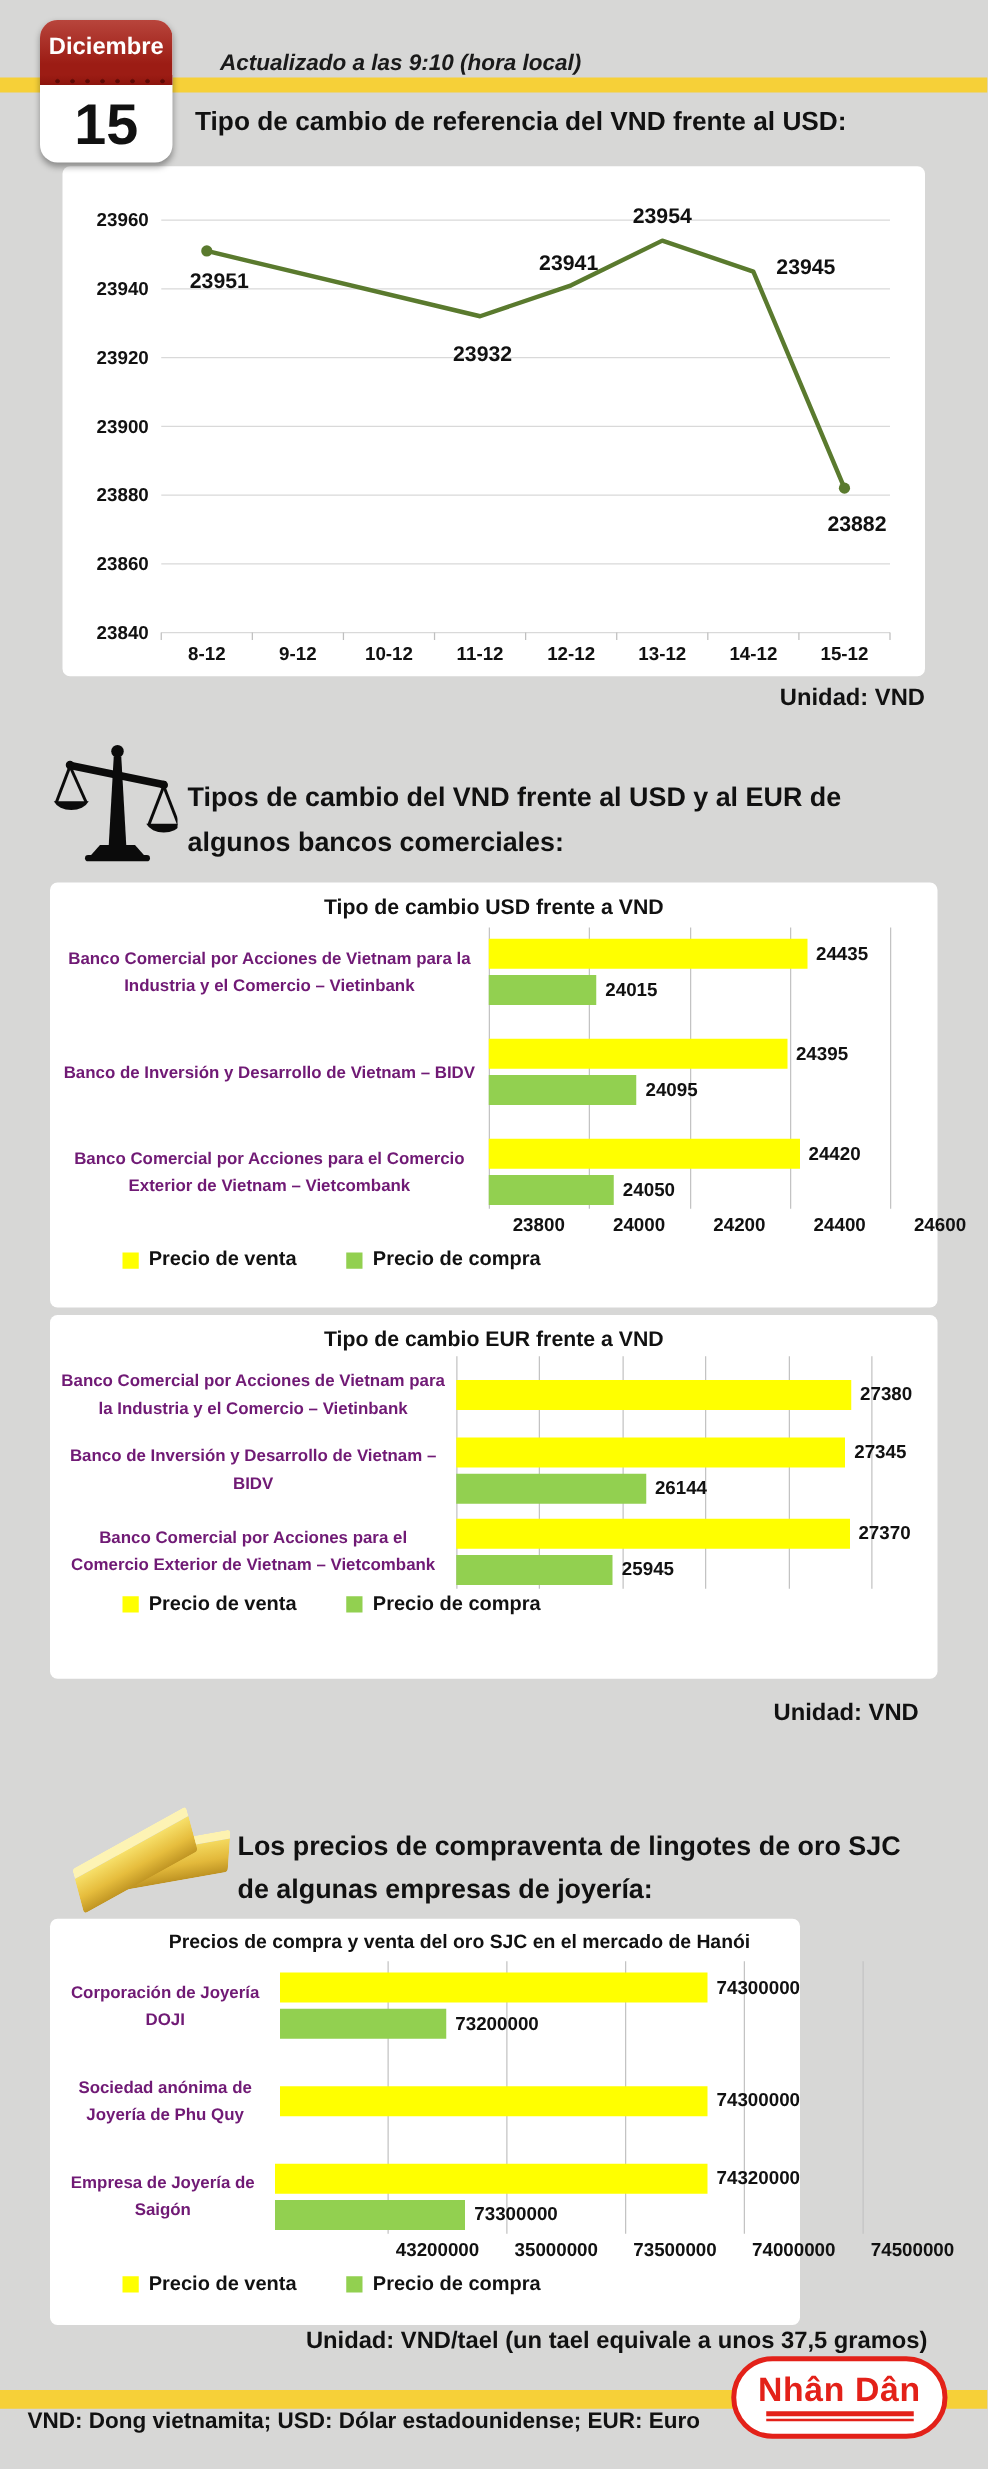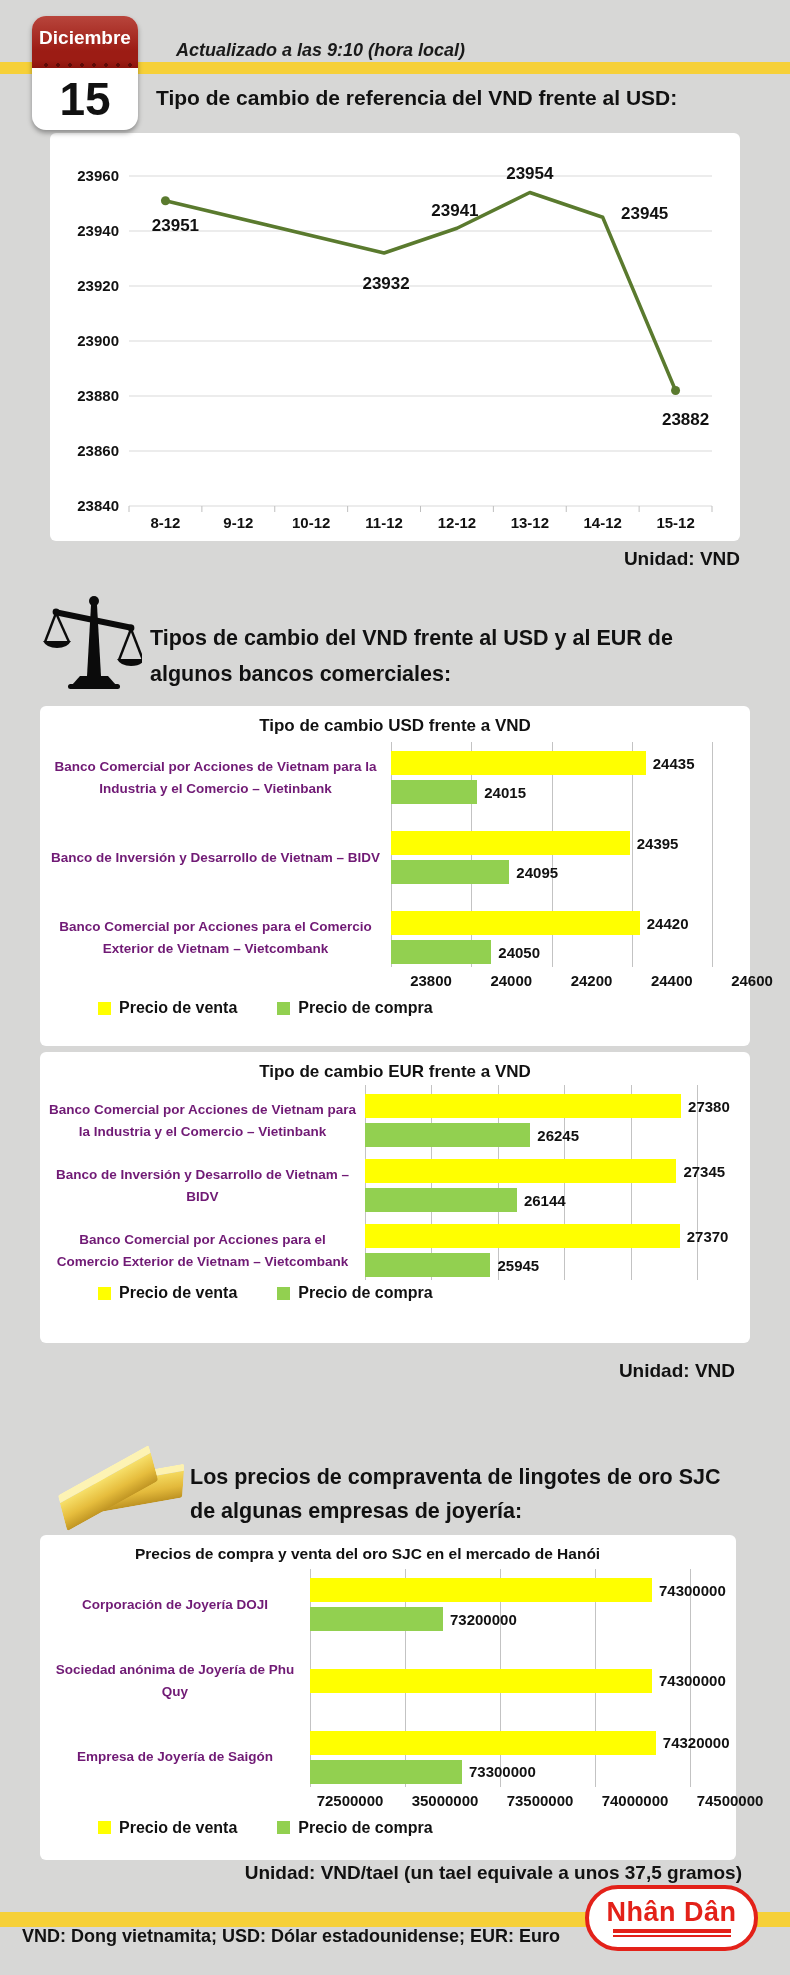--- a/index.html
+++ b/index.html
@@ -39,21 +39,21 @@
   #gold-icon{position:absolute;left:58px;top:1436px;width:118px;height:106px;}
   .ingot{position:absolute;border-radius:3px;background:linear-gradient(180deg,#fbe876 0%,#ecc84a 50%,#c needs 100%);}
   #ingot-back{left:34px;top:36px;width:92px;height:26px;border-top:7px solid #fdf2b0;
     background:linear-gradient(180deg,#f4d95e 0%,#e3b93b 55%,#bd9222 100%);transform:rotate(-10deg) skewX(-14deg);}
   #ingot-front{left:-2px;top:34px;width:104px;height:28px;border-top:8px solid #fdf3b4;
     background:linear-gradient(180deg,#f7e06a 0%,#e6bd3d 55%,#c09523 100%);transform:rotate(-29deg) skewX(-14deg);}
 
   
   #usd-panel{left:40px;top:706px;width:710px;height:340px;}
   #eur-panel{left:40px;top:1052px;width:710px;height:291px;}
-  #gold-panel{left:40px;top:1535px;width:696px;height:325px;}
+  #gold-panel{left:40px;top:1535px;width:600px;height:325px;}
   .bar-chart{display:flex;flex-direction:column;height:100%;box-sizing:border-box;padding:10px 0 6px;}
   .chart-title{text-align:center;font-weight:bold;font-size:17px;color:#111;}
   #gold-panel .chart-title{text-align:left;padding-left:95px;font-size:15.5px;}
   .chart-plot{position:relative;margin-top:15px;}
   #eur-panel .chart-plot{margin-top:12px;}
   .gridlines{position:absolute;top:-9px;bottom:-3px;}
   .gridline{position:absolute;top:0;bottom:0;width:1px;background:#c3c3c3;}
   .bar-group{display:flex;align-items:center;}
   .group-label{text-align:center;font-weight:bold;font-size:13.5px;line-height:1.62;color:#701a75;box-sizing:border-box;padding:0 8px;}
   .group-bars{flex:1;display:flex;flex-direction:column;gap:5px;position:relative;}
@@ -240,24 +240,20 @@
             <div class="gridline" style="left: 265.6px;"></div>
             <div class="gridline" style="left: 332px;"></div>
           </div>
           <div class="bar-group" style="margin-bottom: 12px;">
             <div class="group-label" style="width: 325px;">Banco Comercial por Acciones de Vietnam para la Industria y el Comercio – Vietinbank</div>
             <div class="group-bars">
               <div class="bar-line">
                 <div class="bar" style="width: 316.064px; background: rgb(255, 255, 0);"></div>
                 <span class="bar-value">27380</span>
               </div>
-              <div class="bar-line">
-                <div class="bar" style="width: 165.336px; background: rgb(146, 208, 80);"></div>
-                <span class="bar-value">26245</span>
-              </div>
             </div>
           </div>
           <div class="bar-group" style="margin-bottom: 12px;">
             <div class="group-label" style="width: 325px;">Banco de Inversión y Desarrollo de Vietnam – BIDV</div>
             <div class="group-bars">
               <div class="bar-line">
                 <div class="bar" style="width: 311.416px; background: rgb(255, 255, 0);"></div>
                 <span class="bar-value">27345</span>
               </div>
               <div class="bar-line">
@@ -342,21 +338,21 @@
                 <span class="bar-value">74320000</span>
               </div>
               <div class="bar-line">
                 <div class="bar" style="width: 152px; background: rgb(146, 208, 80);"></div>
                 <span class="bar-value">73300000</span>
               </div>
             </div>
           </div>
         </div>
         <div class="axis-row">
-          <span class="axis-tick" style="left: 270px;">72500000</span>
+          <span class="axis-tick" style="left: 270px;">43200000</span>
           <span class="axis-tick" style="left: 365px;">35000000</span>
           <span class="axis-tick" style="left: 460px;">73500000</span>
           <span class="axis-tick" style="left: 555px;">74000000</span>
           <span class="axis-tick" style="left: 650px;">74500000</span>
         </div>
         <div class="legend">
           <div class="legend-item">
             <span class="legend-chip" style="background: rgb(255, 255, 0);"></span>
             <span>Precio de venta</span>
           </div>

